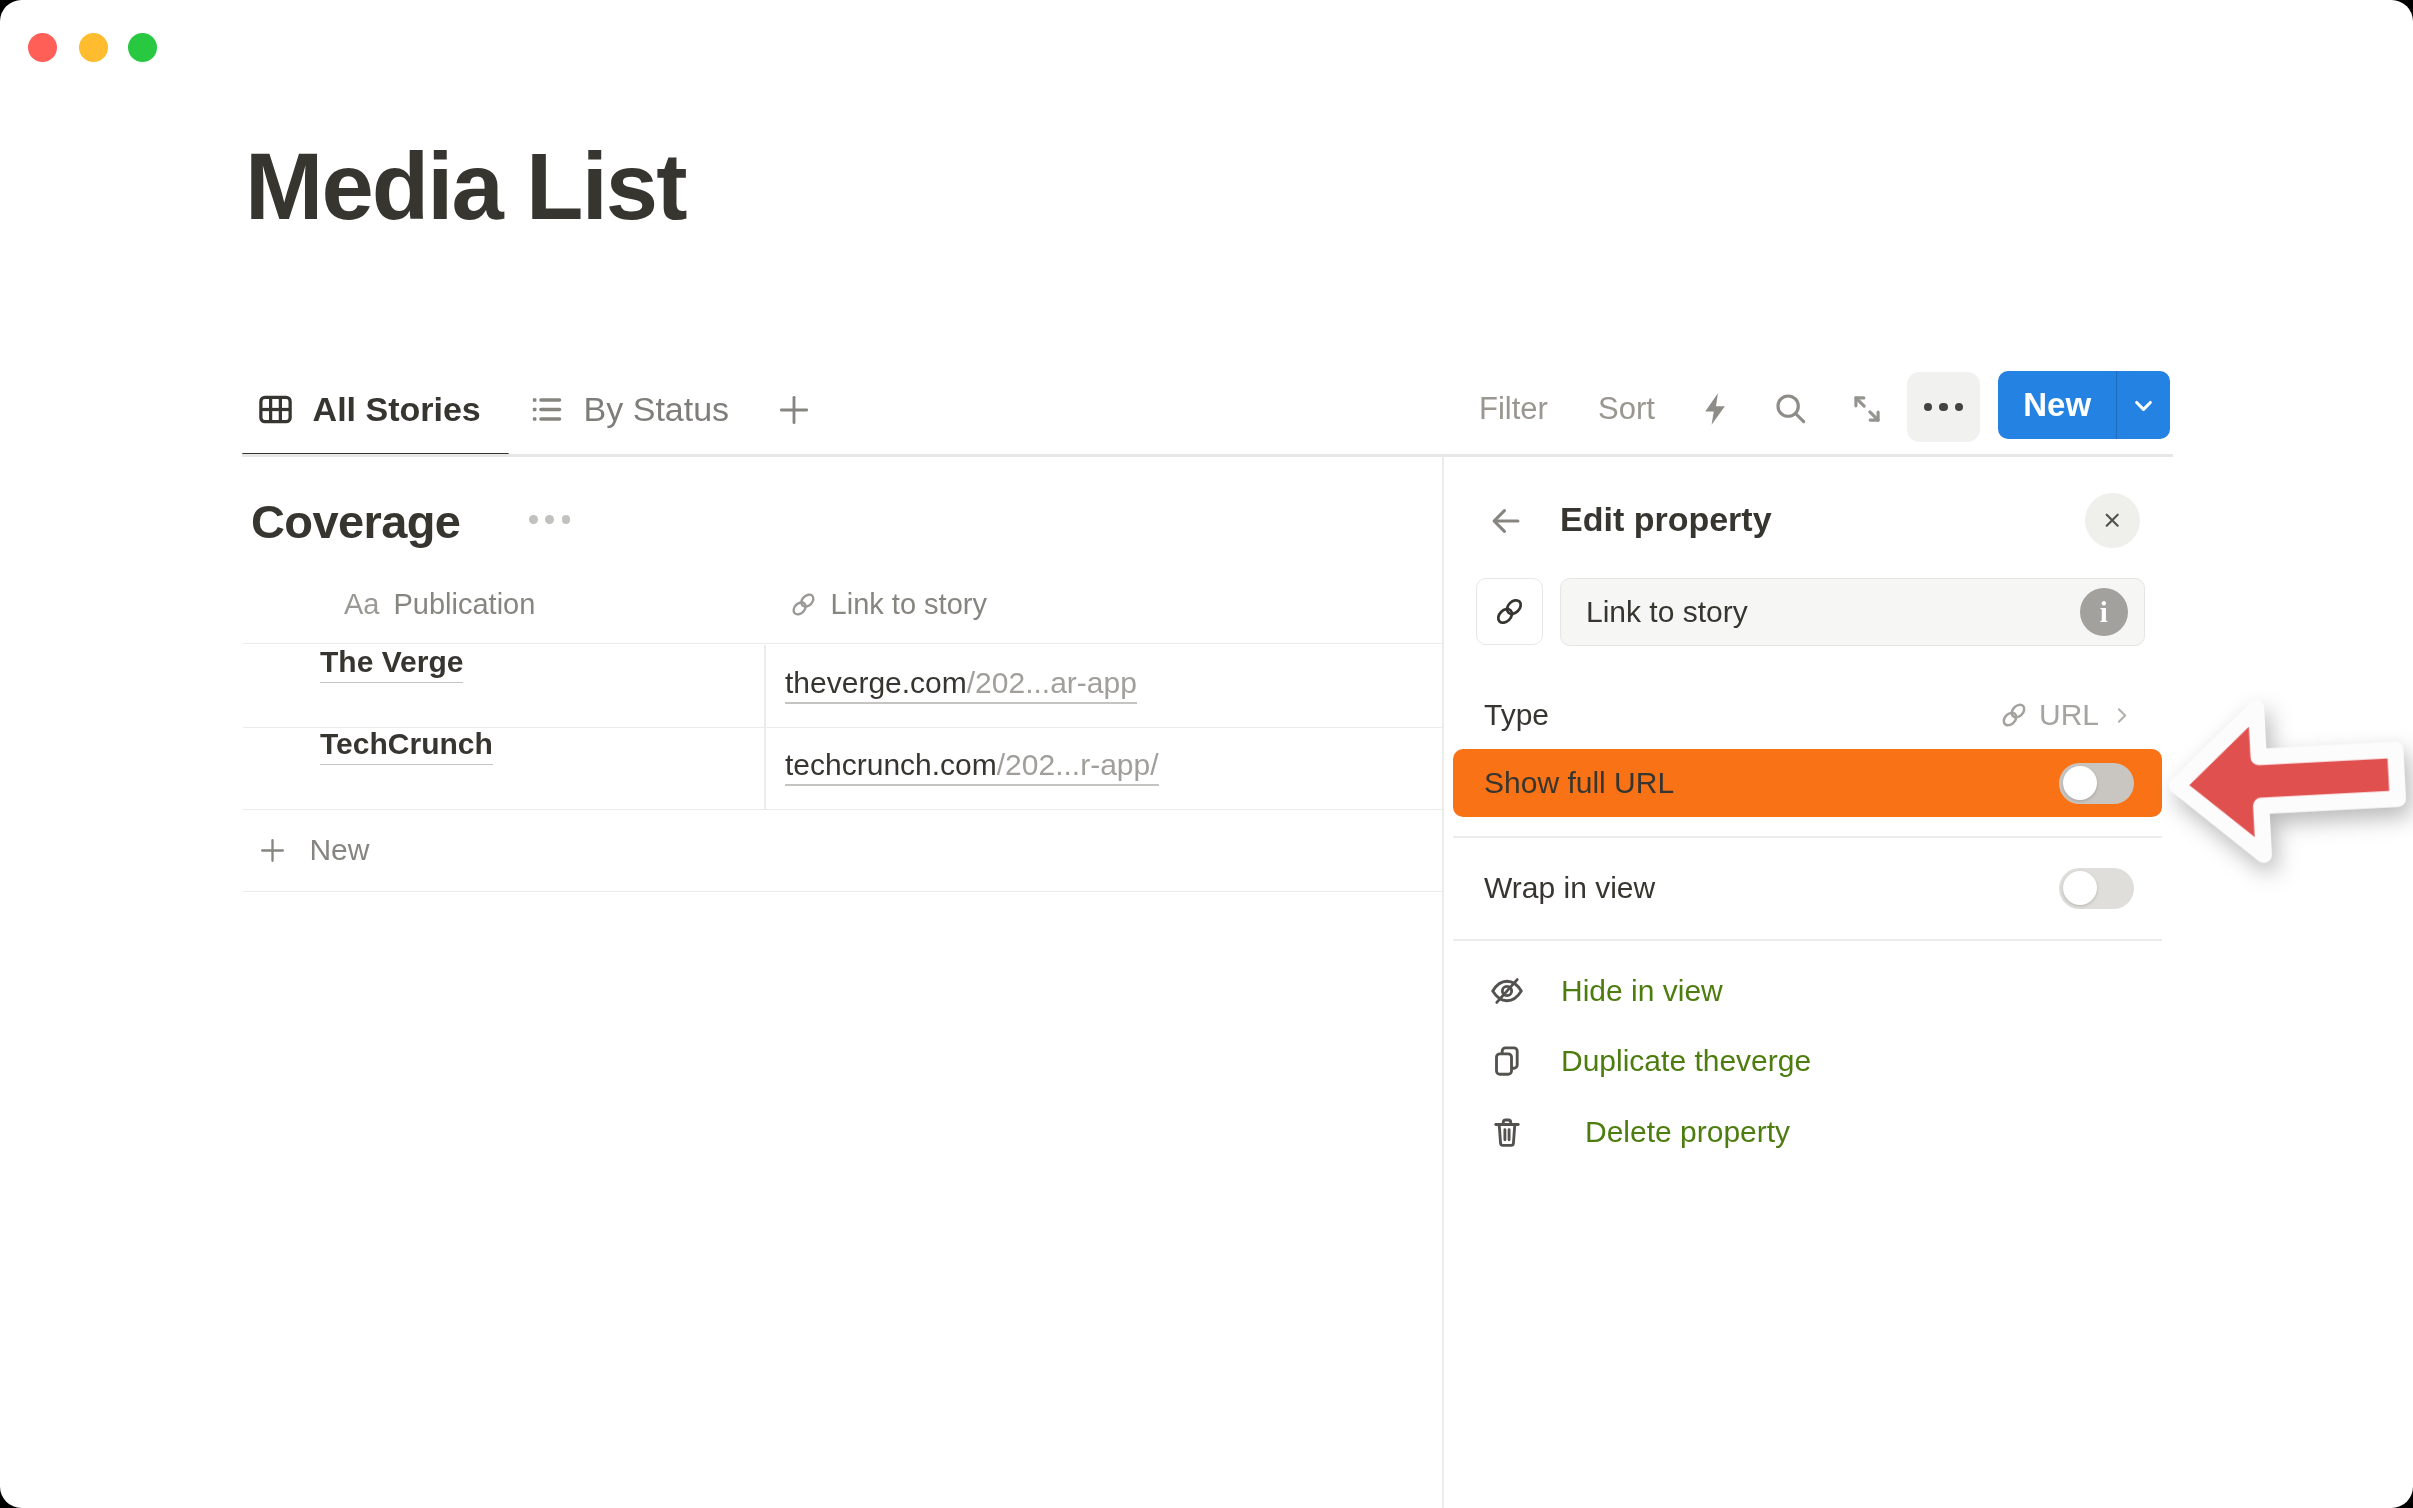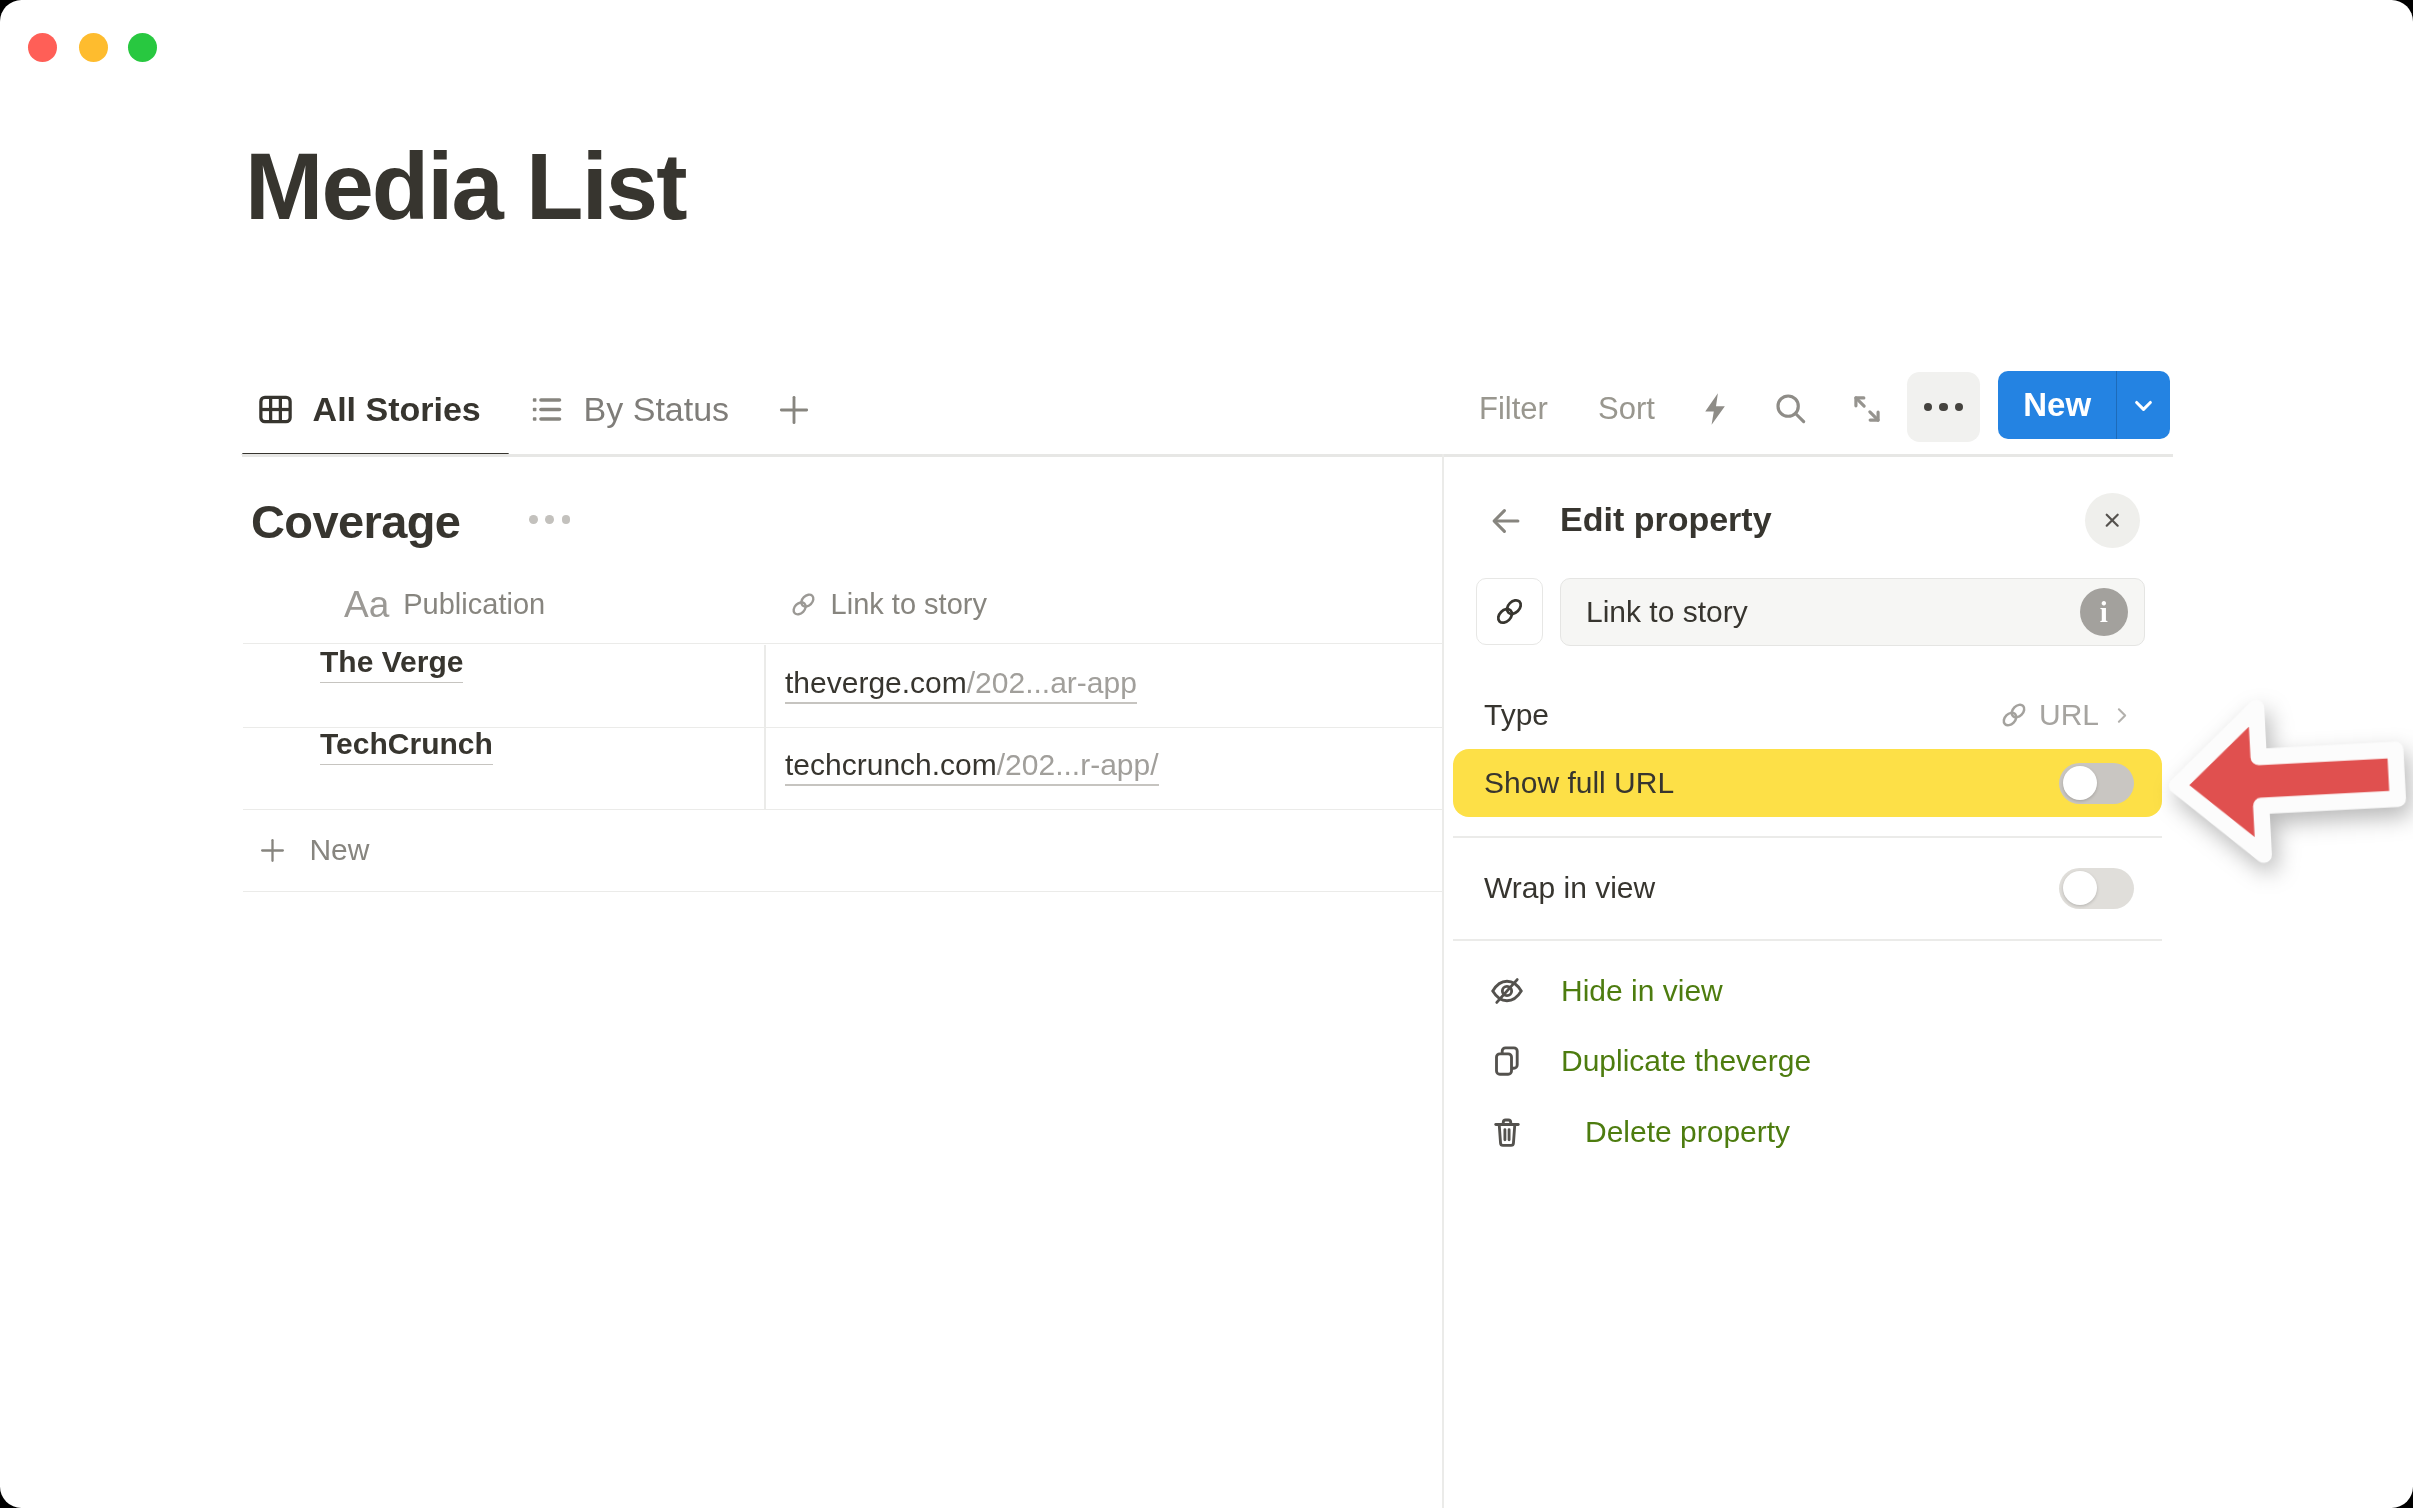--- a/index.html
+++ b/index.html
@@ -44,21 +44,21 @@
   .new-split{width:53px;display:flex;align-items:center;justify-content:center;border-left:1.3px solid rgba(0,0,0,0.18);}
   .new-split svg{width:33px;height:33px;}
   
   .section-title{position:absolute;left:251px;top:494px;font-size:47px;font-weight:700;color:#37352f;letter-spacing:-0.6px;}
   .section-more{position:absolute;left:529px;top:515px;display:flex;gap:7.5px;}
   .section-more i{width:8.8px;height:8.8px;border-radius:50%;background:#c3c1bd;}
   .thead{position:absolute;left:243px;top:566px;width:1199px;height:77px;border-bottom:1.9px solid #ebebe9;}
   .th{position:absolute;display:flex;align-items:center;height:77px;font-size:29px;color:#87857f;}
   .th-pub{left:101px;}
   .th-link{left:546px;}
-  .th .aa{color:#9b9995;margin-right:14px;font-size:37px;}
+  .th .aa{color:#9b9995;margin-right:14px;font-size:29px;}
   .th .licon{width:29px;height:29px;color:#9b9995;margin-right:12.6px;}
   .trow{position:absolute;left:243px;width:1199px;height:82px;border-bottom:1.9px solid #ebebe9;}
   .trow1{top:645px;}
   .trow2{top:727px;}
   .col-div{position:absolute;left:764px;top:645px;width:1.9px;height:164px;background:#ebebe9;}
   .cell-title{position:absolute;left:77px;top:0;height:80px;display:flex;align-items:flex-start;}
   .cell-title span{font-size:30px;font-weight:700;color:#37352f;border-bottom:1.9px solid #c6c4c0;padding-bottom:3.1px;}
   .cell-url{position:absolute;left:542px;top:0;height:80px;display:flex;align-items:center;}
   .cell-url span{font-size:30px;border-bottom:1.9px solid #c6c4c0;padding-bottom:3.8px;white-space:nowrap;}
   .url-dark{color:#37352f;}
@@ -83,21 +83,21 @@
   .info-badge{width:48px;height:48px;border-radius:50%;background:#a3a19d;margin-right:16.3px;
               display:flex;align-items:center;justify-content:center;}
   .info-badge::after{content:"i";font-family:"Liberation Serif","DejaVu Serif",serif;font-weight:700;
                      font-size:29px;color:#fff;}
   .type-row{position:absolute;left:1453px;top:682px;width:709px;height:66px;display:flex;align-items:center;}
   .type-label{font-size:30px;color:#37352f;margin-left:31px;flex:1;}
   .type-value{display:flex;align-items:center;gap:10px;margin-right:28px;}
   .type-value .licon{width:30px;height:30px;color:#a4a29e;}
   .type-value .tval{font-size:30px;color:#a6a4a0;}
   .type-value .chev{width:25px;height:25px;color:#b3b1ad;}
-  .hl-row{position:absolute;left:1453px;top:749px;width:709px;height:68px;border-radius:16px;background:#fde047;
+  .hl-row{position:absolute;left:1453px;top:749px;width:709px;height:68px;border-radius:10px;background:#f97316;
           display:flex;align-items:center;}
   .hl-row .tlabel{font-size:30px;color:#37352f;margin-left:31px;flex:1;}
   .plain-row{position:absolute;left:1453px;top:854px;width:709px;height:68px;display:flex;align-items:center;}
   .plain-row .tlabel{font-size:30px;color:#37352f;margin-left:31px;flex:1;}
   .toggle{width:75px;height:41px;border-radius:21px;margin-right:28px;position:relative;}
   .toggle.t-dark{background:#c9c6c2;}
   .toggle.t-light{background:#e0deda;}
   .toggle .knob{position:absolute;left:3.8px;top:3.8px;width:34px;height:34px;border-radius:50%;background:#fff;
                 box-shadow:0 1.3px 3.1px rgba(0,0,0,0.18);}
   .p-div{position:absolute;left:1453px;width:709px;height:1.9px;background:#ebebe9;}

